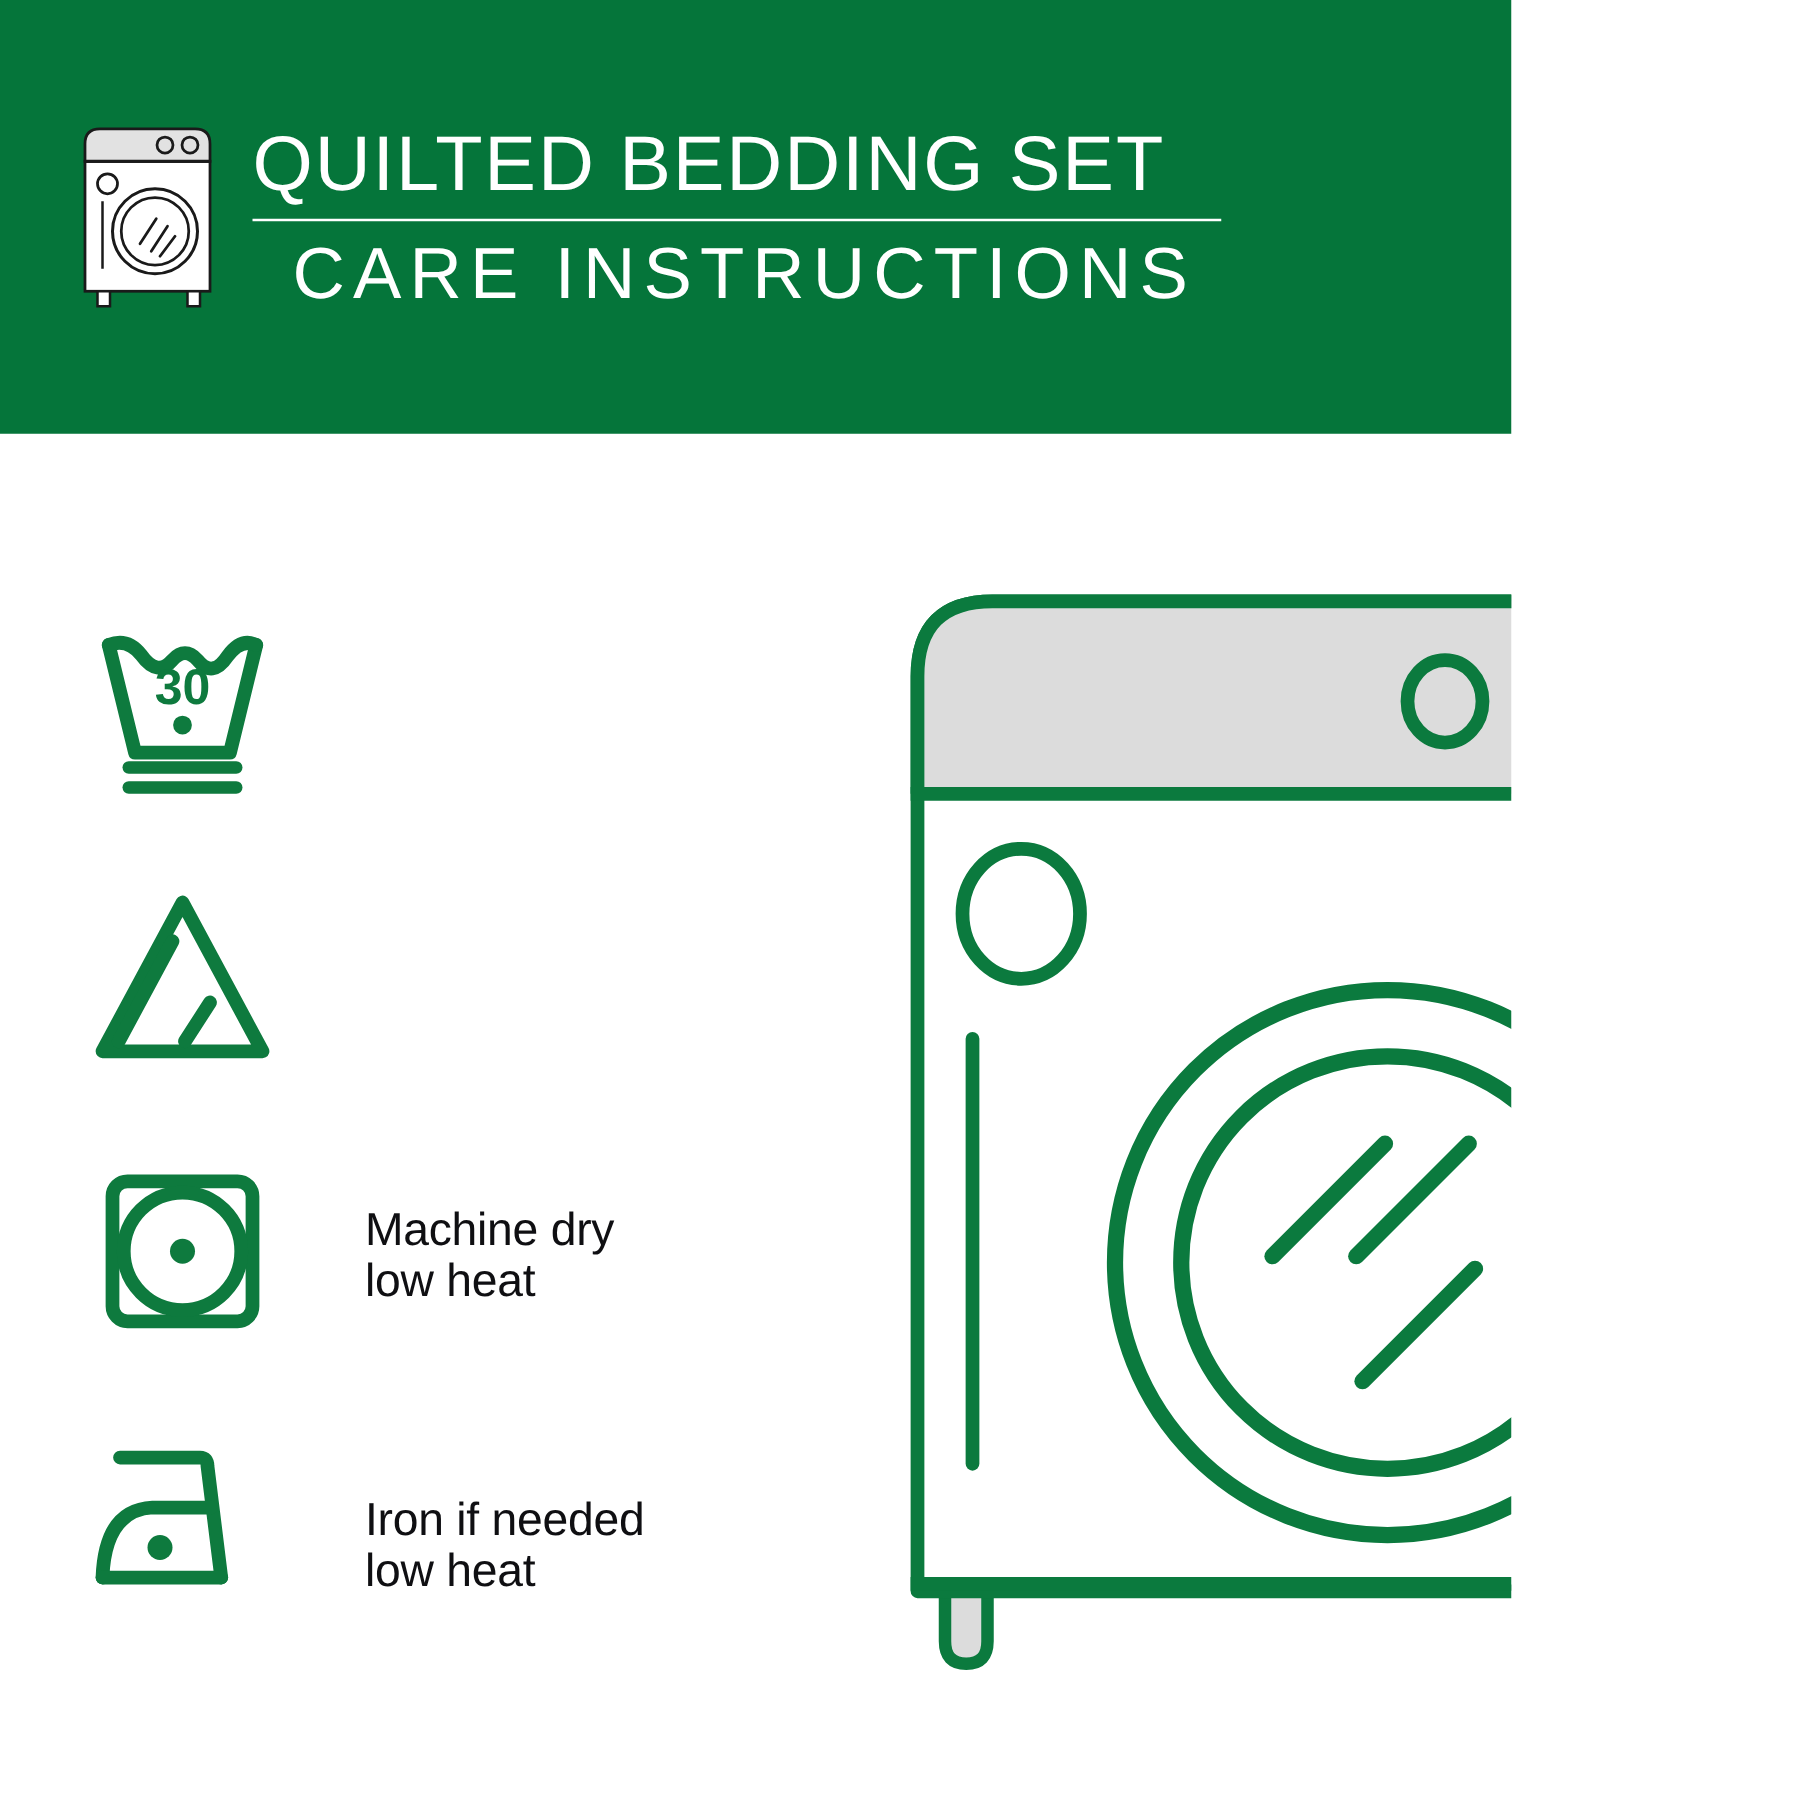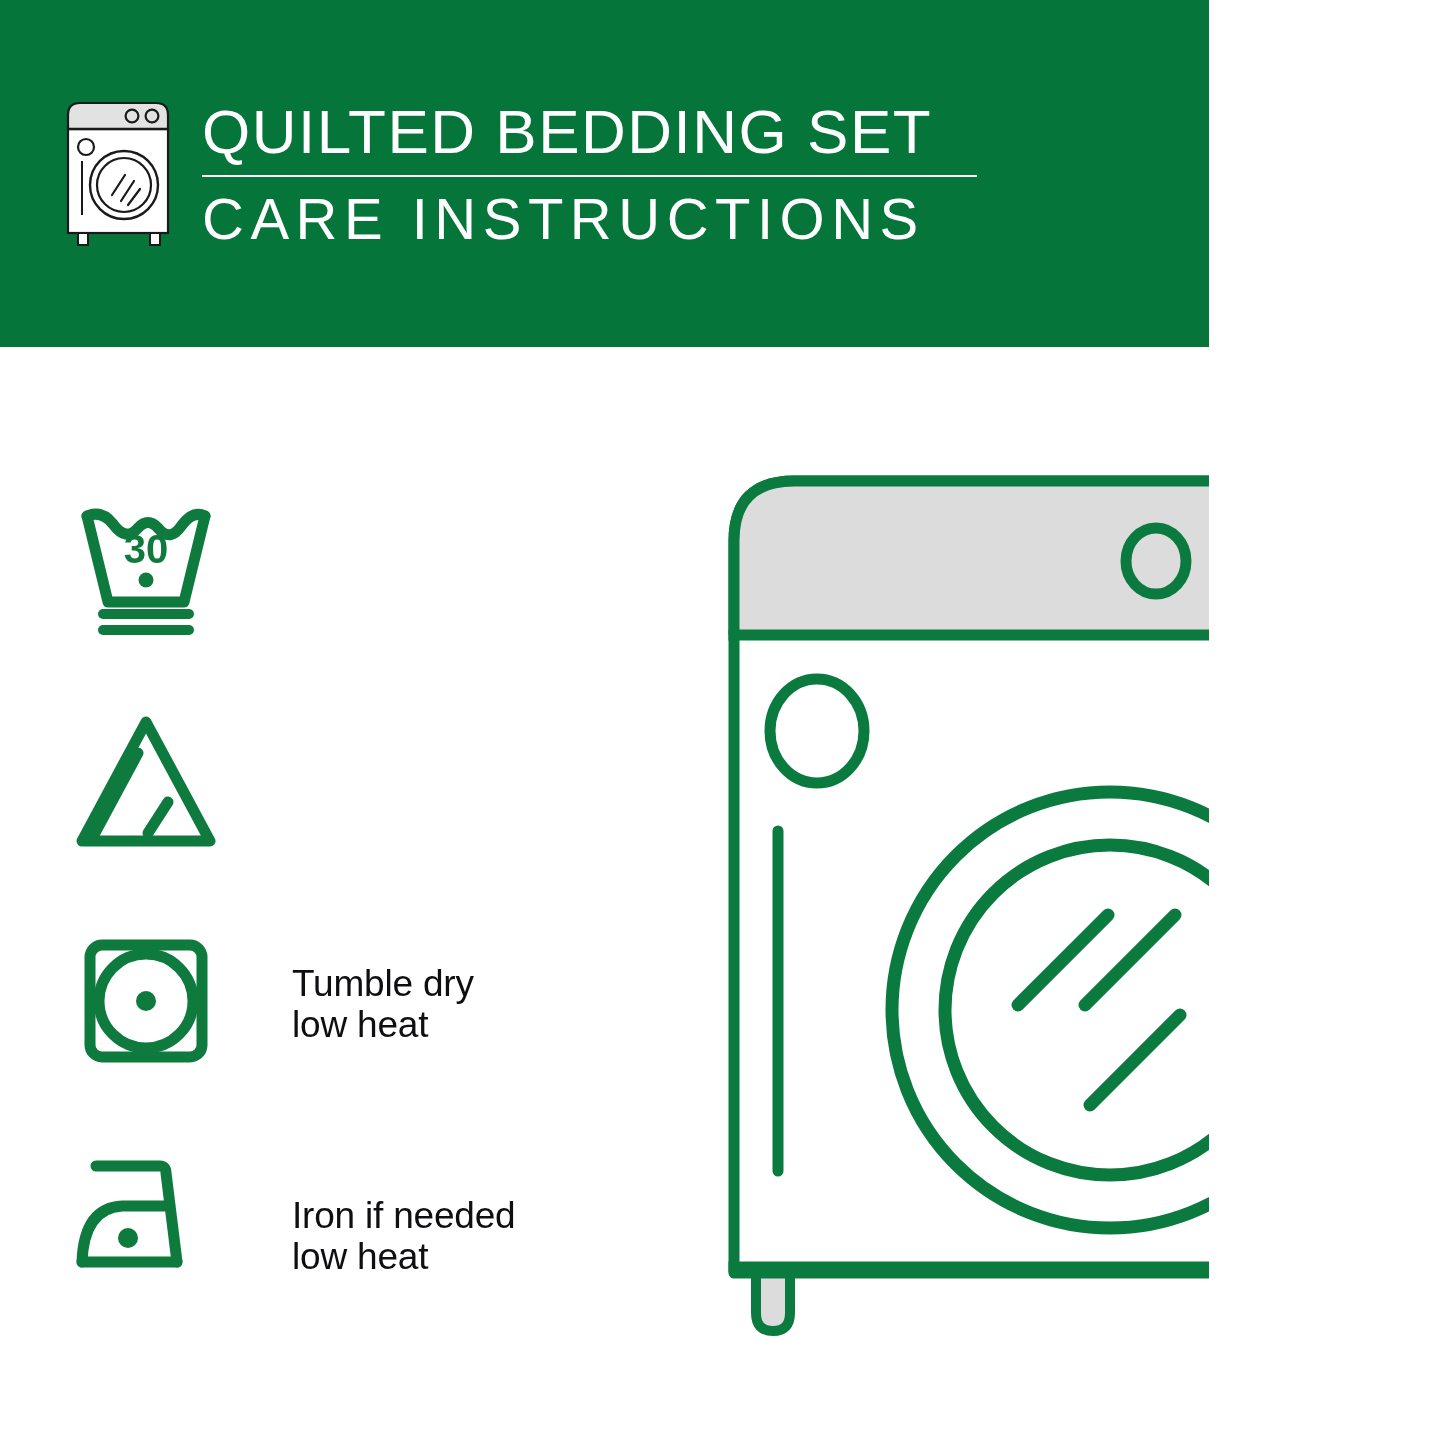--- a/index.html
+++ b/index.html
@@ -66,20 +66,21 @@
     background: #ffffff;
   }
   .title-sub {
     color: #ffffff;
     font-family: "Liberation Sans", sans-serif;
     font-size: 58px;
     line-height: 66px;
     font-weight: 400;
     letter-spacing: 6.5px;
     white-space: nowrap;
+    margin-left: 32px;
   }
 
   
   .care-list {
     position: absolute;
     left: 0;
     top: 470px;
     width: 700px;
   }
   .care-row {
@@ -201,21 +202,21 @@
     </div>
 
     <div class="care-row r2">
       <div class="care-icon">
         <svg viewBox="0 0 152 152" xmlns="http://www.w3.org/2000/svg">
           <rect x="20" y="20" width="112" height="112" rx="12" ry="12" fill="none" stroke="#0e7a3e" stroke-width="11"></rect>
           <circle cx="76" cy="76" r="47" fill="none" stroke="#0e7a3e" stroke-width="11"></circle>
           <circle cx="76" cy="76" r="10" fill="#0e7a3e"></circle>
         </svg>
       </div>
-      <div class="care-text">Tumble dry
+      <div class="care-text">Machine dry
 low heat</div>
     </div>
 
     <div class="care-row r3">
       <div class="care-icon">
         <svg viewBox="0 0 152 152" xmlns="http://www.w3.org/2000/svg">
           <g fill="none" stroke="#0e7a3e" stroke-width="11" stroke-linecap="round" stroke-linejoin="round">
             <path d="M26 24 L90 24 Q96 24 96 31 L107 120"></path>
             <path d="M12 120 Q14 66 52 64 L99 64"></path>
             <path d="M12 120 L107 120"></path>

